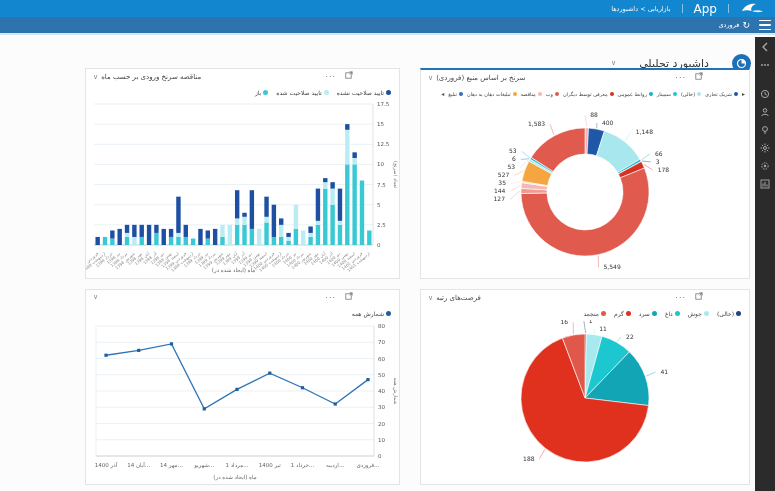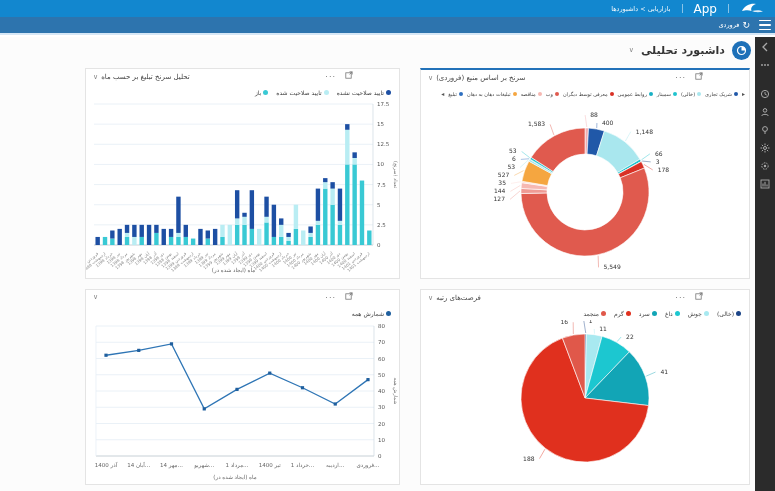--- a/index.html
+++ b/index.html
@@ -128,29 +128,29 @@
 
 <main class="main">
 
   <div class="title-row">
     <span class="badge">
       <svg width="11" height="11" viewBox="0 0 11 11">
           <circle cx="5.5" cy="5.5" r="4" fill="none" stroke="#fff" stroke-width="1.2"></circle>
           <path d="M5.5,5.5 L5.5,1.5 A4,4 0 0 1 9.5,5.5 Z" fill="#fff"></path>
         </svg>
     </span>
-    <h1 class="page-title" style="margin:0;font-weight:700">داشبورد تحلیلی</h1>
+    <h1 class="page-title" style="margin:16px;font-weight:400">داشبورد تحلیلی</h1>
     <span class="chev">∨</span>
   </div>
 
   <section class="panel" id="p1">
     <div class="panel-head">
       <span class="panel-title">
         <span class="chev">∨</span>
-        <span class="t">تحلیل سرنخ تبلیغ بر حسب ماه</span>
+        <span class="t">مناقصه سرنخ ورودی بر حسب ماه</span>
       </span>
       <span class="panel-icons">
         <span class="dots">...</span>
         <svg width="8" height="8" viewBox="0 0 8 8">
             <rect x="0.8" y="1.8" width="5.4" height="5.4" fill="none" stroke="#777" stroke-width="0.8"></rect>
             <path d="M4.5,0.8 L7.2,0.8 L7.2,3.5 M7.2,0.8 L4.6,3.4" fill="none" stroke="#777" stroke-width="0.8"></path>
           </svg>
       </span>
     </div>
     <div class="legend-row" id="legend1">

